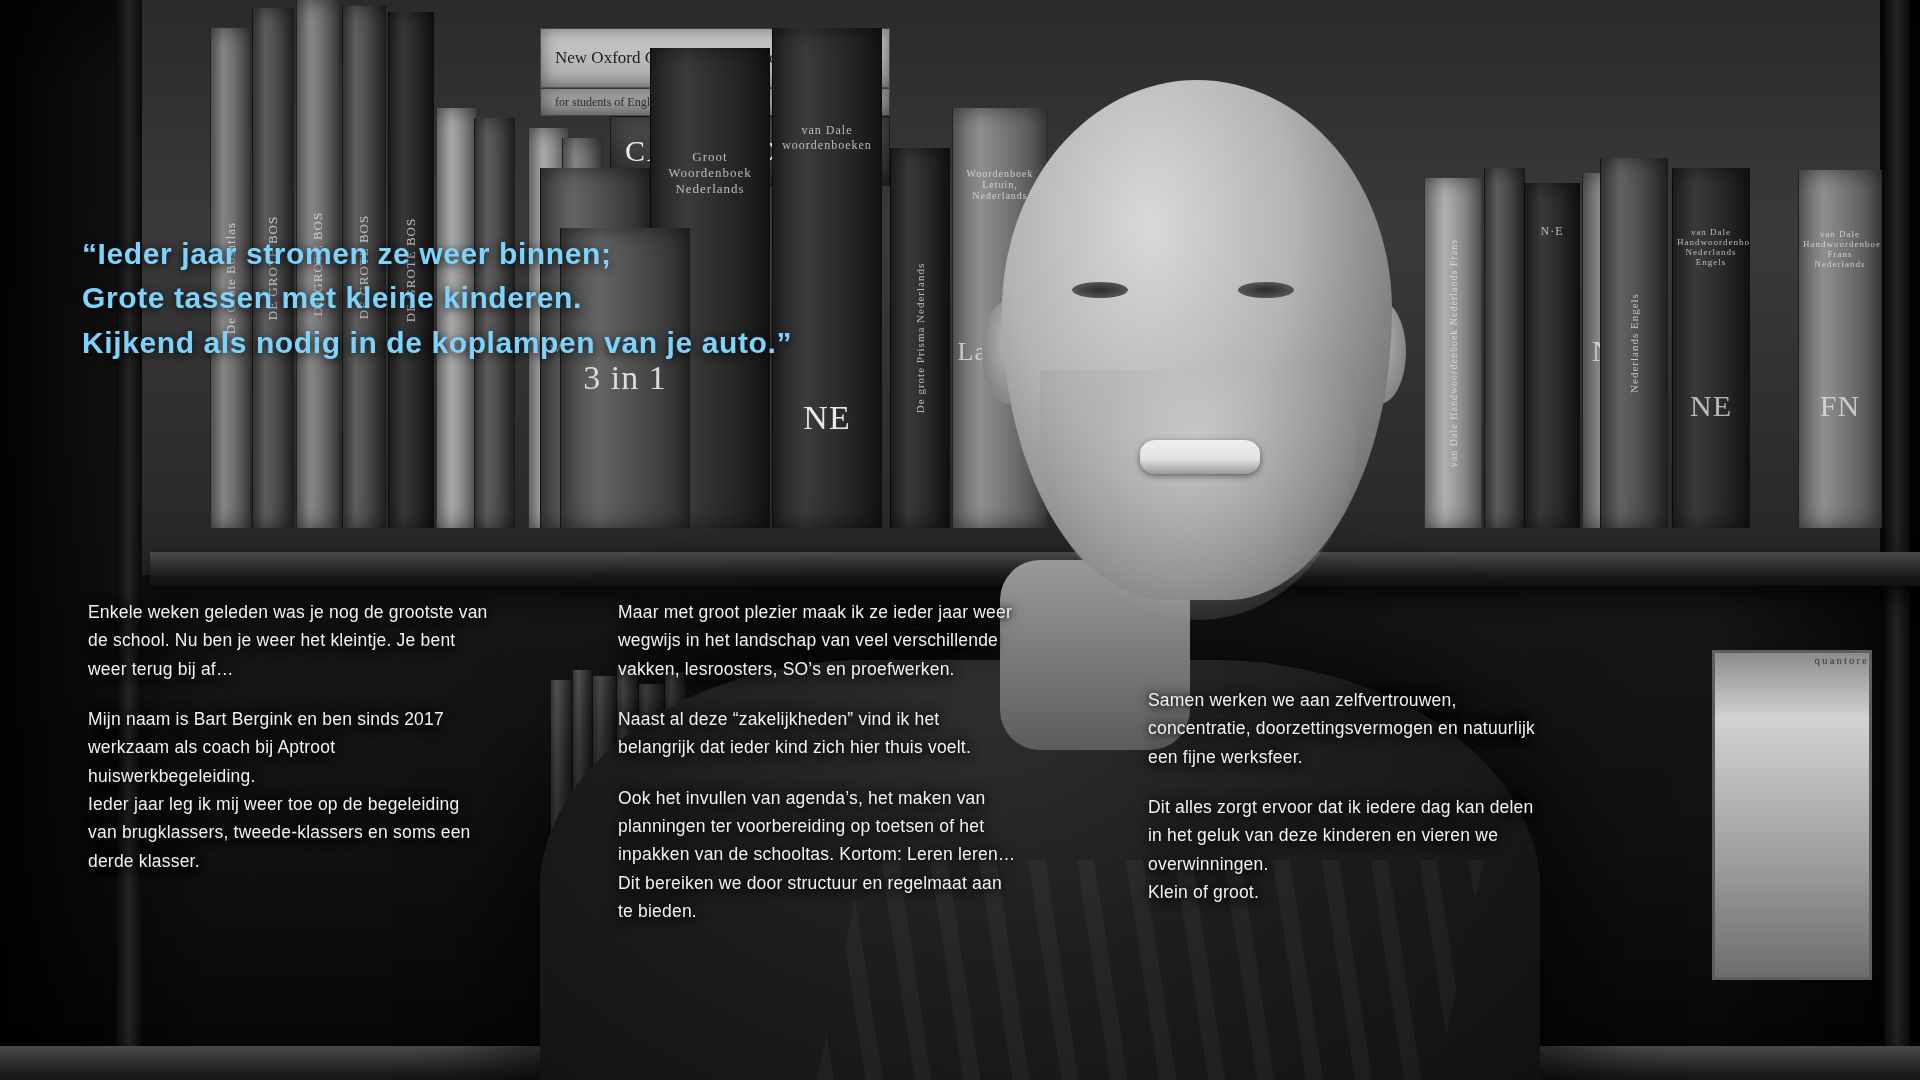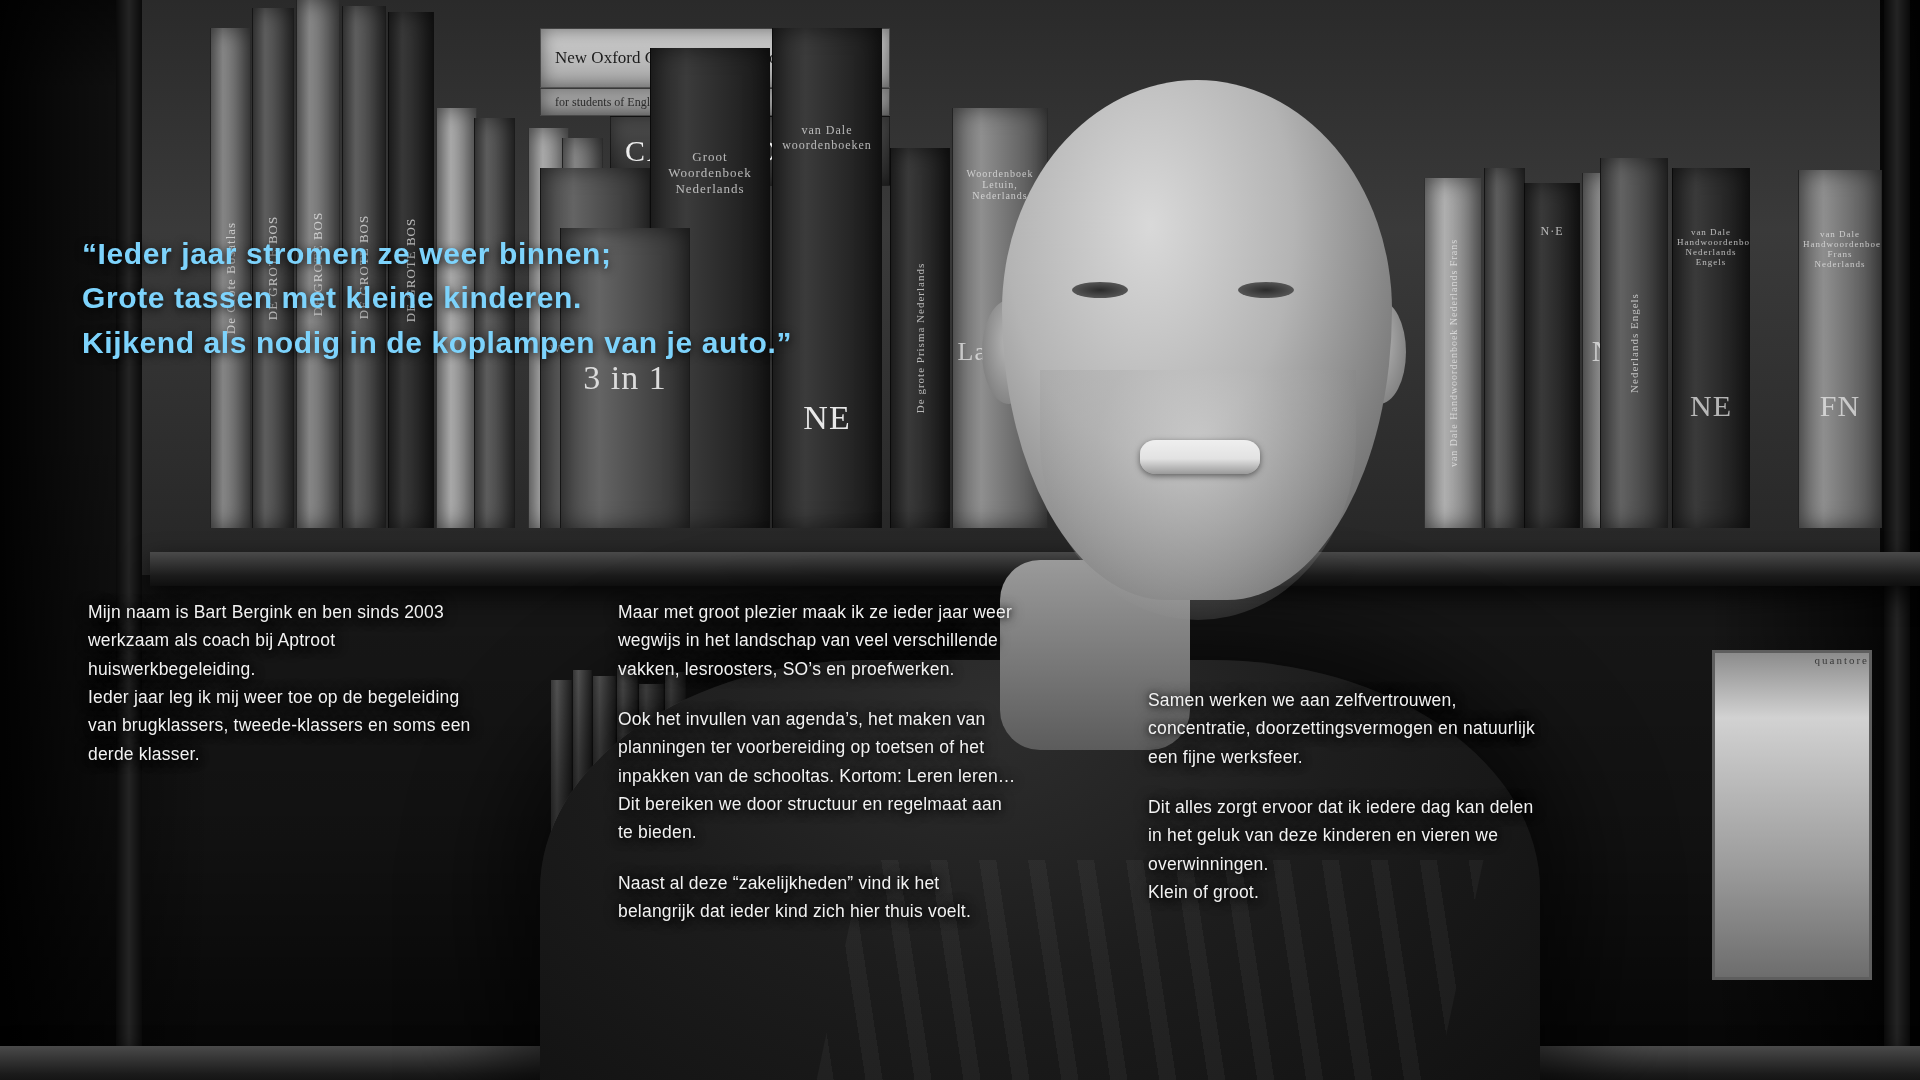--- a/index.html
+++ b/index.html
@@ -331,28 +331,29 @@
   </div>
 
   <div class="quote">
     <div>“Ieder jaar stromen ze weer binnen;</div>
     <div>Grote tassen met kleine kinderen.</div>
     <div>Kijkend als nodig in de koplampen van je auto.”</div>
   </div>
 
   <div class="columns">
     <div class="col col-1">
-      <p style="white-space:pre-line;">Mijn naam is Bart Bergink en ben sinds 2003 werkzaam als coach bij Aptroot huiswerkbegeleiding.
+      <p>Enkele weken geleden was je nog de grootste van de school. Nu ben je weer het kleintje. Je bent weer terug bij af…</p>
+      <p style="white-space:pre-line;">Mijn naam is Bart Bergink en ben sinds 2017 werkzaam als coach bij Aptroot huiswerkbegeleiding.
 Ieder jaar leg ik mij weer toe op de begeleiding van brugklassers, tweede-klassers en soms een derde klasser.</p>
     </div>
     <div class="col col-2">
       <p>Maar met groot plezier maak ik ze ieder jaar weer wegwijs in het landschap van veel verschillende vakken, lesroosters, SO’s en proefwerken.</p>
+      <p>Naast al deze “zakelijkheden” vind ik het belangrijk dat ieder kind zich hier thuis voelt.</p>
       <p style="white-space:pre-line;">Ook het invullen van agenda’s, het maken van planningen ter voorbereiding op toetsen of het inpakken van de schooltas. Kortom: Leren leren…
 Dit bereiken we door structuur en regelmaat aan te bieden.</p>
-      <p>Naast al deze “zakelijkheden” vind ik het belangrijk dat ieder kind zich hier thuis voelt.</p>
     </div>
     <div class="col col-3">
       <p>Samen werken we aan zelfvertrouwen, concentratie, doorzettingsvermogen en natuurlijk een fijne werksfeer.</p>
       <p style="white-space:pre-line;">Dit alles zorgt ervoor dat ik iedere dag kan delen in het geluk van deze kinderen en vieren we overwinningen.
 Klein of groot.</p>
     </div>
   </div>
 
 </div>
 

